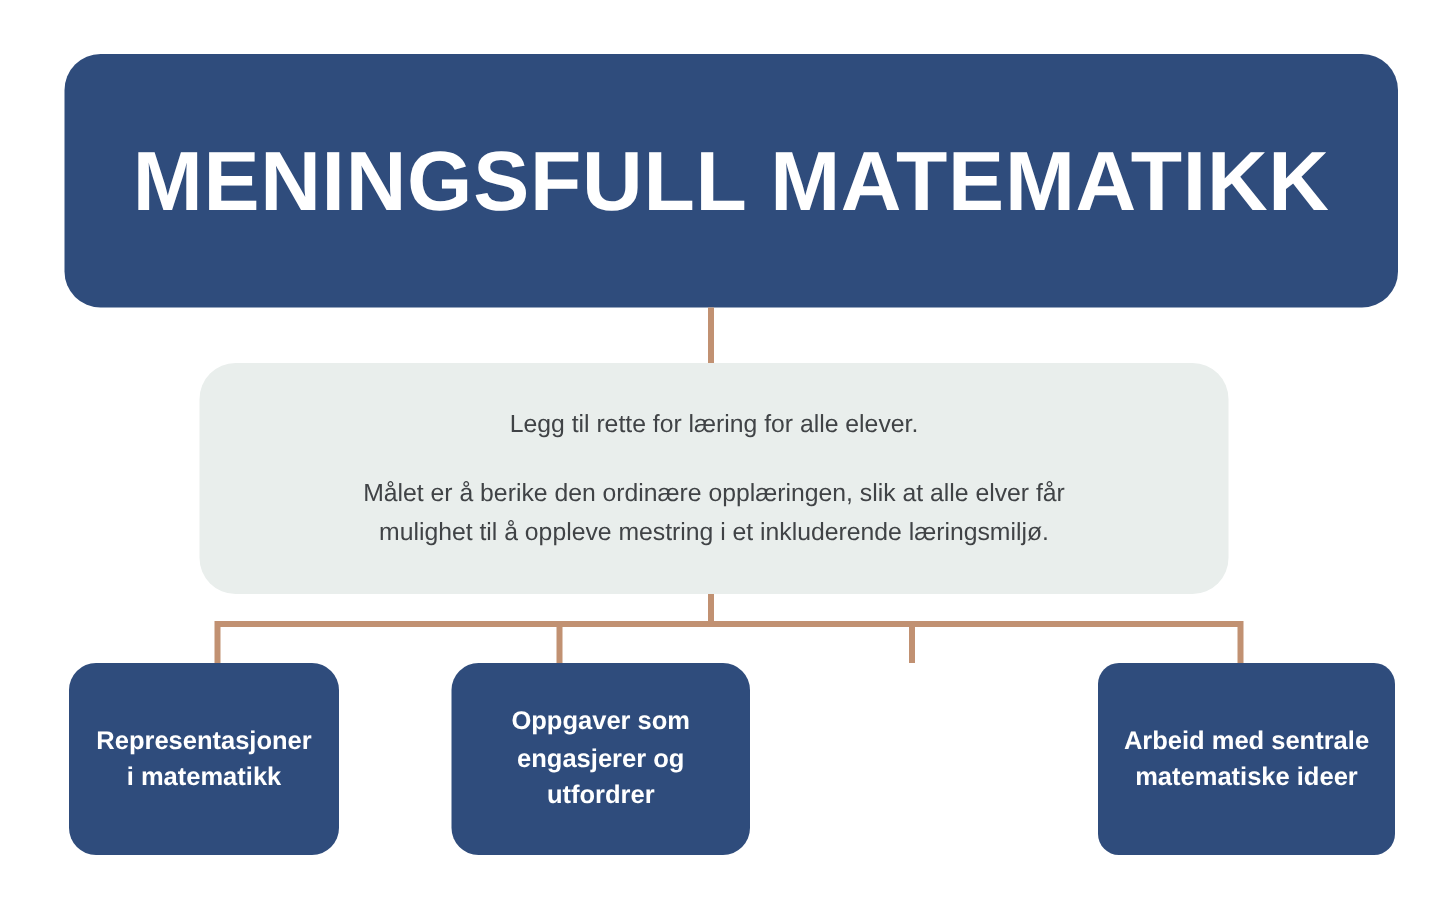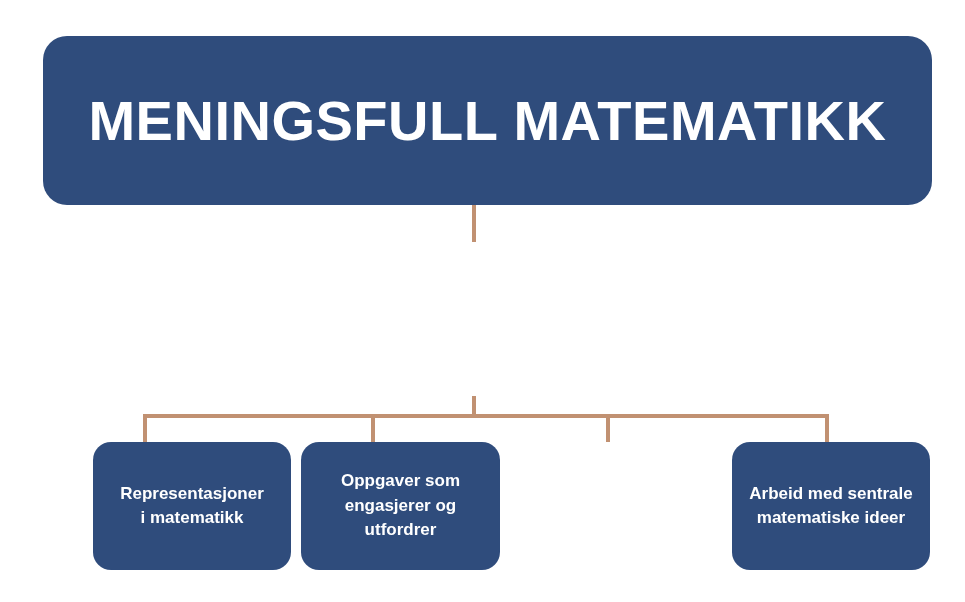--- a/index.html
+++ b/index.html
@@ -54,36 +54,41 @@
     position:absolute;top:442px;height:128px;
     background:var(--dark-blue);border-radius:18px;
     display:flex;align-items:center;justify-content:center;
     padding:0 6px;
   }
   .branch p{
     color:var(--branch-text);
     font-size:17px;font-weight:bold;line-height:24.5px;
     text-align:center;white-space:pre-line;
   }
-  .branch-1{left:46px;width:198px;margin-left:47px;}
+  .branch-1{left:46px;width:180px;}
   .branch-2{left:273px;width:199px;margin-left:28px;}
   .branch-3{left:512px;width:198px;}
-  .branch-4{left:732px;width:198px;}
+  .branch-4{left:732px;width:198px;border-radius:14px;}
 </style>
 </head>
 <body>
 
 <div class="canvas">
 
   <div class="title-box">
     <h1>MENINGSFULL MATEMATIKK</h1>
   </div>
 
   <div class="line stub-top"></div>
 
+  <div class="desc-box">
+    <p>Legg til rette for læring for alle elever.</p>
+    <p>Målet er å berike den ordinære opplæringen, slik at alle elver får
+mulighet til å oppleve mestring i et inkluderende læringsmiljø.</p>
+  </div>
 
   <div class="line stub-mid"></div>
   <div class="line hline"></div>
   <div class="line drop drop-1"></div>
   <div class="line drop drop-2"></div>
   <div class="line drop drop-3"></div>
   <div class="line drop drop-4"></div>
 
   <div class="branch branch-1">
     <p>Representasjoner

